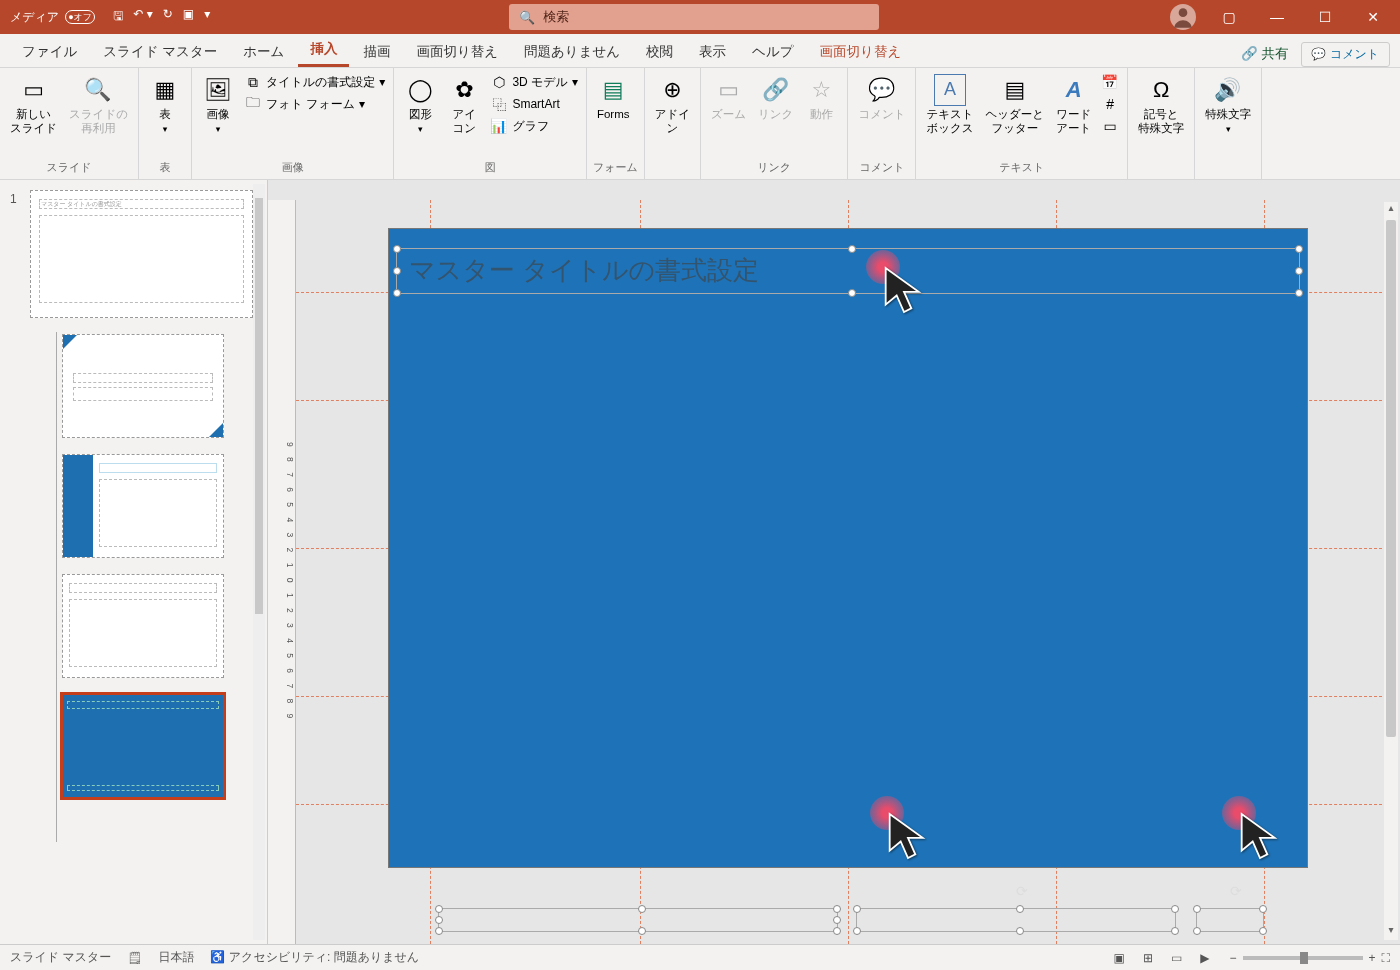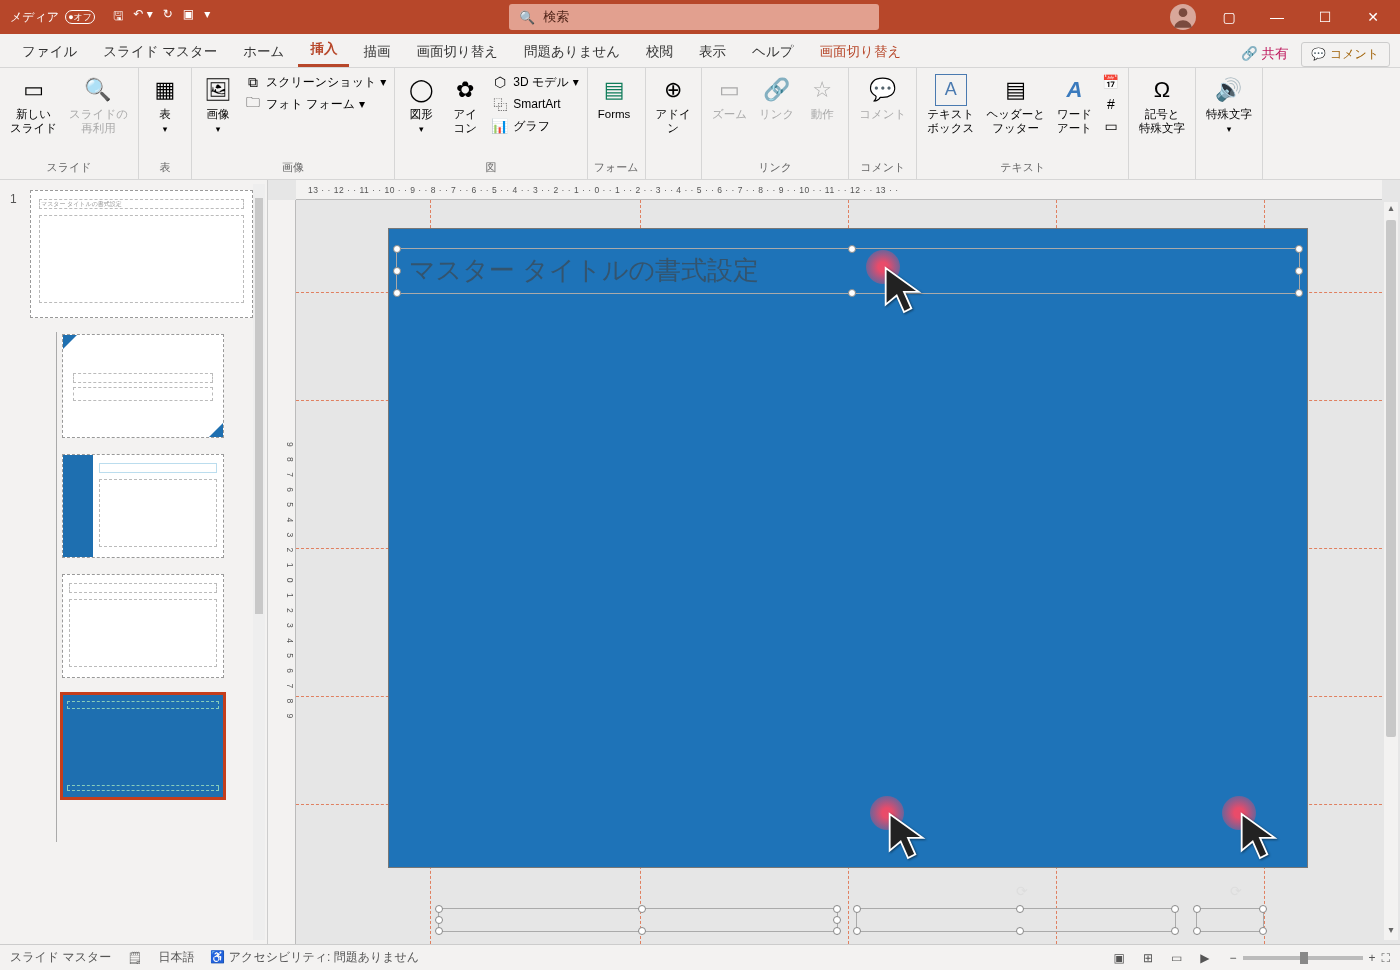--- a/index.html
+++ b/index.html
@@ -14,22 +14,22 @@
 .titlebar .search { width: 370px; height: 26px; background: #e2a08f; border-radius: 3px; display: flex; align-items: center; padding: 0 10px; color: #4a1f14; font-size: 13px; gap: 8px; }
 .titlebar .winbtns { display: flex; gap: 2px; padding-right: 4px; align-items: center; }
 .titlebar .winbtns .wb { width: 46px; height: 30px; display: flex; align-items: center; justify-content: center; font-size: 14px; }
 .titlebar .avatar { width: 26px; height: 26px; border-radius: 50%; background: #d8a79a; margin-right: 10px; display:flex; align-items:center; justify-content:center; }
 
 .tabs { height: 34px; background: #f3f2f1; border-bottom: 1px solid #d6d6d6; display: flex; align-items: flex-end; padding: 0 10px; font-size: 13.5px; gap: 2px; }
 .tabs .tab { padding: 6px 12px; cursor: pointer; color: #333; }
 .tabs .tab.active { color: #b7472a; border-bottom: 3px solid #b7472a; font-weight: 700; }
 .tabs .tab.ctx { color: #b7472a; }
 .tabs .spacer { flex: 1; }
-.tabs .share { color: #be185d; padding: 4px 10px; }
-.tabs .comment-btn { border: 1px solid #ccc; padding: 3px 10px; border-radius: 3px; color: #a16207; font-size: 12px; }
+.tabs .share { color: #14532d; padding: 4px 10px; }
+.tabs .comment-btn { border: 1px solid #ccc; padding: 3px 10px; border-radius: 3px; color: #0369a1; font-size: 12px; }
 
 .ribbon { height: 112px; background: #f3f2f1; border-bottom: 1px solid #d6d6d6; display: flex; font-size: 11.5px; }
 .ribbon .group { border-right: 1px solid #d6d6d6; display: flex; flex-direction: column; padding: 4px 6px 0; }
 .ribbon .group .items { flex: 1; display: flex; align-items: flex-start; gap: 4px; }
 .ribbon .group .glabel { text-align: center; color: #666; font-size: 11px; padding: 2px 0 4px; }
 .ribbon .rbtn { display: flex; flex-direction: column; align-items: center; padding: 2px 4px; gap: 2px; cursor: pointer; line-height: 1.2; text-align: center; }
 .ribbon .rbtn.disabled { color: #aaa; }
 .ribbon .ricon { width: 32px; height: 32px; display: flex; align-items: center; justify-content: center; font-size: 22px; }
 .ribbon .ricon.sm { width: 18px; height: 18px; font-size: 14px; }
 .ribbon .small-list { display: flex; flex-direction: column; gap: 2px; font-size: 12px; }
@@ -165,21 +165,21 @@
     <div class="glabel">表</div>
   </div>
   <div class="group">
     <div class="items">
       <div class="rbtn">
           <div class="ricon">🖼</div>
           <span>画像</span>
           <span style="font-size:9px">▾</span>
         </div>
       <div class="small-list">
-        <div class="srow"><span class="ricon sm">⧉</span><span>スクリーンショット</span> ▾</div>
+        <div class="srow"><span class="ricon sm">⧉</span><span>タイトルの書式設定</span> ▾</div>
         <div class="srow"><span class="ricon sm">🗀</span><span>フォト フォーム</span> ▾</div>
       </div>
     </div>
     <div class="glabel">画像</div>
   </div>
   <div class="group">
     <div class="items">
       <div class="rbtn">
           <div class="ricon">◯</div>
           <span>図形</span>
@@ -332,23 +332,20 @@
     <div class="thumb layout blue selected">
       <div class="thline" style="top:6px;left:4px;right:4px;height:8px;border-color:#8cb"></div>
       <div class="thline" style="bottom:6px;left:4px;right:4px;height:6px;border-color:#8cb"></div>
     </div>
     <div style="position:absolute;right:2px;top:4px;bottom:4px;width:12px;background:#eee">
       <div style="position:absolute;left:2px;right:2px;top:14px;height:55%;background:#c8c8c8"></div>
     </div>
   </div>
 
   <div class="editor">
-    <div class="ruler-h">
-        <span style="padding-left:12px">13 · · 12 · · 11 · · 10 · · 9 · · 8 · · 7 · · 6 · · 5 · · 4 · · 3 · · 2 · · 1 · · 0 · · 1 · · 2 · · 3 · · 4 · · 5 · · 6 · · 7 · · 8 · · 9 · · 10 · · 11 · · 12 · · 13 · ·</span>
-      </div>
     <div class="ruler-v">
         <span style="padding-top:20px">9 8 7 6 5 4 3 2 1 0 1 2 3 4 5 6 7 8 9</span>
       </div>
     <div class="canvas-wrap">
 
       <div class="guide-h" style="top:92px"></div>
       <div class="guide-h" style="top:200px"></div>
       <div class="guide-h" style="top:348px"></div>
       <div class="guide-h" style="top:496px"></div>
       <div class="guide-h" style="top:604px"></div>

